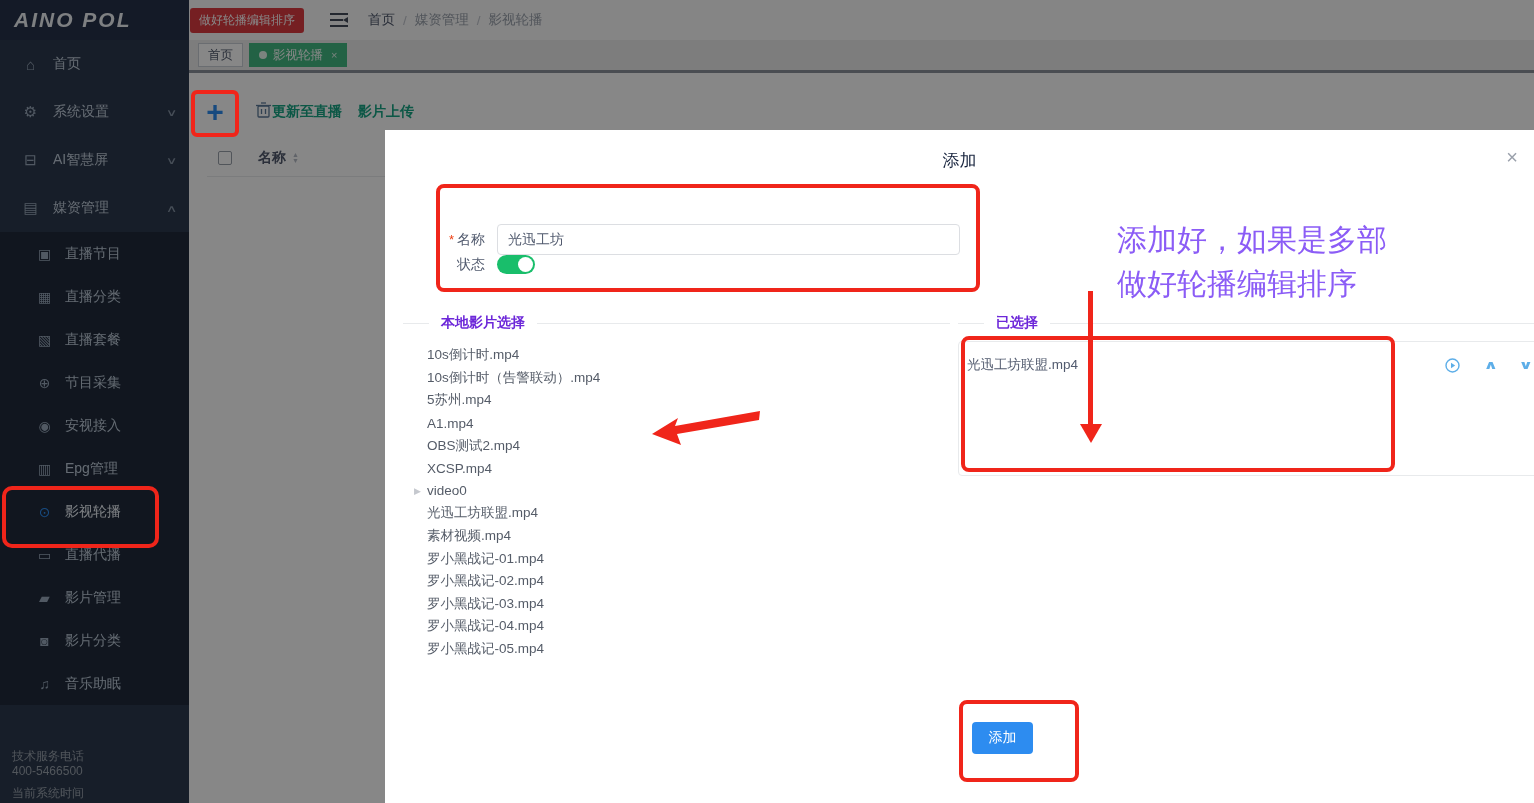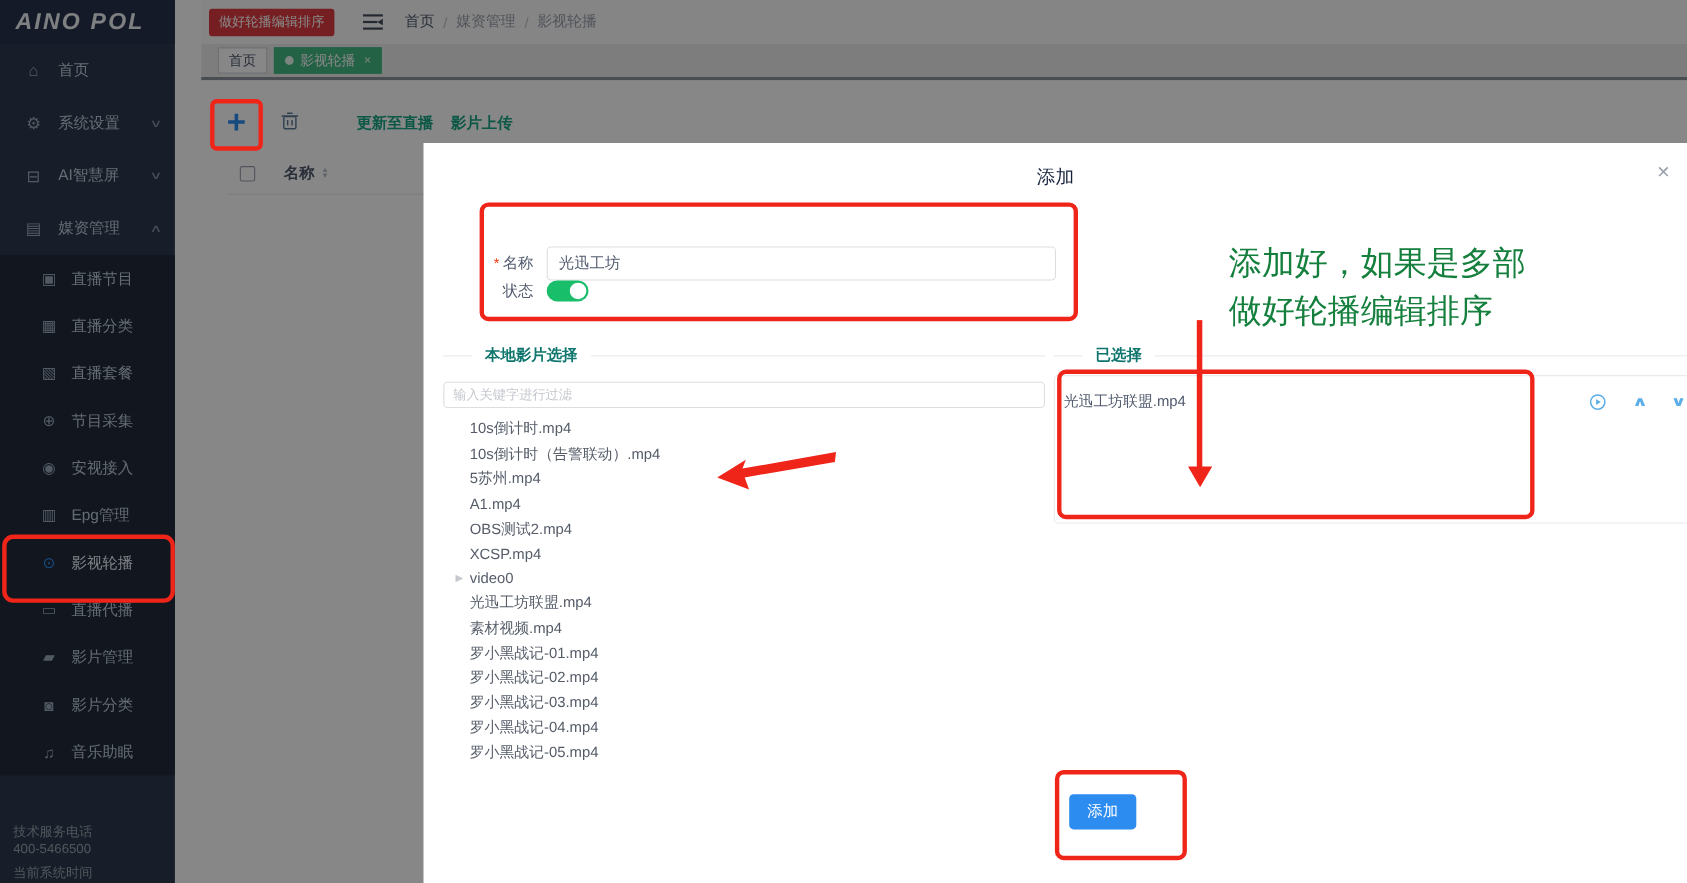--- a/index.html
+++ b/index.html
@@ -1,21 +1,21 @@
 <!DOCTYPE html>
 <html><head>
 <meta charset="utf-8">
 <style>
   * { margin:0; padding:0; box-sizing:border-box; }
   html,body { width:1534px; height:803px; }
   body { font-family:"Liberation Sans","DejaVu Sans",sans-serif; background:#fff; }
   .app { position:relative; width:1534px; height:803px; overflow:hidden; background:#fff; }
 
   
-  .sidebar { position:absolute; left:0; top:0; width:159px; height:803px; background:#2d3a4e; z-index:10; }
+  .sidebar { position:absolute; left:0; top:0; width:189px; height:803px; background:#2d3a4e; z-index:10; }
   .logo { height:40px; background:#26324a; display:flex; align-items:center; padding-left:14px;
           color:#eef1f5; font-weight:bold; font-style:italic; font-size:21px; letter-spacing:2px; }
   .menu-item { height:48px; display:flex; align-items:center; padding:0 14px 0 22px; color:#bfcbd9; font-size:14px; cursor:pointer; }
   .menu-item .mi-icon { width:17px; font-size:15px; margin-right:14px; color:#9aa9bb; text-align:center; }
   .menu-item .mi-chevron { margin-left:auto; font-size:10px; color:#8593a5; transform:scaleX(1.6); }
   .submenu { background:#202b3c; }
   .submenu .menu-item { height:43px; padding-left:36px; }
   .submenu .menu-item .mi-icon { margin-right:12px; font-size:14px; }
   .menu-item.active { color:#eef3f9; }
   .menu-item.active .mi-icon { color:#2d8cf0; }
@@ -41,21 +41,21 @@
   .tab.active { background:#42b983; border-color:#42b983; color:#fff; gap:6px; }
   .tab .dot { width:8px; height:8px; border-radius:50%; background:#e9f9f0; }
   .tab .tab-close { font-size:11px; color:#e3f6ec; margin-left:2px; }
 
   
   .content { position:absolute; left:183px; top:73px; width:1351px; height:730px; background:#fff; }
   .toolbar { display:flex; align-items:center; padding:24px 0 0 14px; }
   .plus-btn { color:#2d8cf0; font-size:30px; font-weight:bold; width:36px; text-align:center; cursor:pointer; line-height:30px; }
   .trash-btn { margin-left:22px; cursor:pointer; }
   .tool-link { color:#18a584; font-size:14px; font-weight:bold; cursor:pointer; }
-  .tool-link.l1 { margin-left:52px; } .tool-link.l2 { margin-left:16px; }
+  .tool-link.l1 { } .tool-link.l2 { margin-left:16px; }
   .thead { display:flex; align-items:center; margin:22px 0 0 35px; font-size:14px; color:#515a6e; }
   .cb { width:14px; height:14px; border:1px solid #9aa0ab; border-radius:2px; background:#fff; cursor:pointer; }
   .th-name { margin-left:26px; font-weight:bold; }
   .sorters { display:inline-flex; flex-direction:column; margin-left:6px; line-height:6px; font-size:7px; color:#b6bcc6; cursor:pointer; }
   .thead-line { margin:9px 0 0 24px; width:1303px; border-bottom:1px solid #e8eaec; }
 
   
   .dim { position:absolute; inset:0; background:rgba(0,0,0,0.47); z-index:40; }
 
   
@@ -70,21 +70,21 @@
   .name-input { margin-left:12px; width:463px; height:31px; border:1px solid #dcdee2; border-radius:4px;
                 padding:0 10px; font-size:14px; color:#515a6e; outline:none; font-family:inherit; }
   .switch { margin-left:12px; width:38px; height:19px; border-radius:10px; background:#19be6b; position:relative; cursor:pointer; }
   .switch .knob { position:absolute; right:2px; top:2px; width:15px; height:15px; border-radius:50%; background:#fff; }
 
   .col-left  { position:absolute; left:18px;  top:180px; width:547px; }
   .col-right { position:absolute; left:573px; top:180px; width:632px; }
   .divider { display:flex; align-items:center; height:26px; }
   .divider .pre  { width:26px; border-top:1px solid #e8eaec; }
   .divider .post { flex:1;     border-top:1px solid #e8eaec; }
-  .divider .d-label { padding:0 12px; font-size:14px; font-weight:bold; color:#0f766e; }
+  .divider .d-label { padding:0 12px; font-size:14px; font-weight:bold; color:#6d28d9; }
   .filter-input { margin-top:11px; width:100%; height:24px; border:1px solid #dcdee2; border-radius:4px;
                   padding:0 8px; font-size:12px; color:#515a6e; outline:none; font-family:inherit; }
   .filter-input::placeholder { color:#c5c8ce; }
   .tree { margin-top:8px; }
   .tree-row { height:22.6px; display:flex; align-items:center; padding-left:24px; font-size:13.5px; color:#555c68; cursor:pointer; }
   .tree-row .caret { width:12px; margin-left:-13px; margin-right:1px; font-size:9px; color:#c5c8ce; }
 
   .sel-box { margin-top:5px; height:135px; border:1px solid #e8eaec; border-radius:4px; padding:14px 10px 0 8px; }
   .sel-row { display:flex; align-items:center; }
   .sel-name { font-size:13.5px; color:#515a6e; flex:1; }
@@ -96,21 +96,21 @@
                 border-radius:4px; color:#fff; font-size:14px; cursor:pointer; font-family:inherit; }
 
   
   .ann { position:absolute; z-index:80; }
   .ann-box { border:4px solid #f0251a; }
   .ab-plus   { left:191px; top:90px;  width:48px;  height:47px;  border-radius:6px; }
   .ab-menu   { left:2px;   top:486px; width:157px; height:62px;  border-radius:10px; }
   .ab-form   { left:436px; top:184px; width:544px; height:108px; border-radius:8px; }
   .ab-sel    { left:961px; top:336px; width:434px; height:136px; border-radius:8px; }
   .ab-submit { left:959px; top:700px; width:120px; height:82px;  border-radius:8px; }
-  .ann-note { left:1117px; top:218px; color:#15803d; font-size:30px; line-height:44px; white-space:nowrap; }
+  .ann-note { left:1117px; top:218px; color:#8b5cf6; font-size:30px; line-height:44px; white-space:nowrap; }
   .arrow-down { left:1080px; top:291px; width:22px; height:153px; }
   .arrow-down .shaft { position:absolute; left:8px; top:0; width:5px; height:134px; background:#f0251a; }
   .arrow-down .head  { position:absolute; left:0;  top:133px; width:0; height:0;
                        border-left:11px solid transparent; border-right:11px solid transparent; border-top:19px solid #f0251a; }
   .arrow-left { left:652px; top:407px; width:112px; height:40px; }
 
   svg .ic-stroke { stroke:#5daee8; fill:none; stroke-width:1.4; }
 </style>
 </head>
 <body>
@@ -267,21 +267,20 @@
           <span class="knob"></span>
         </span>
     </div>
 
     <div class="col-left">
       <div class="divider">
         <span class="pre"></span>
         <span class="d-label">本地影片选择</span>
         <span class="post"></span>
       </div>
-      <input class="filter-input" type="text" placeholder="输入关键字进行过滤" style="">
       <div class="tree">
         <div class="tree-row">
             <span>10s倒计时.mp4</span>
           </div>
         <div class="tree-row">
             <span>10s倒计时（告警联动）.mp4</span>
           </div>
         <div class="tree-row">
             <span>5苏州.mp4</span>
           </div>

